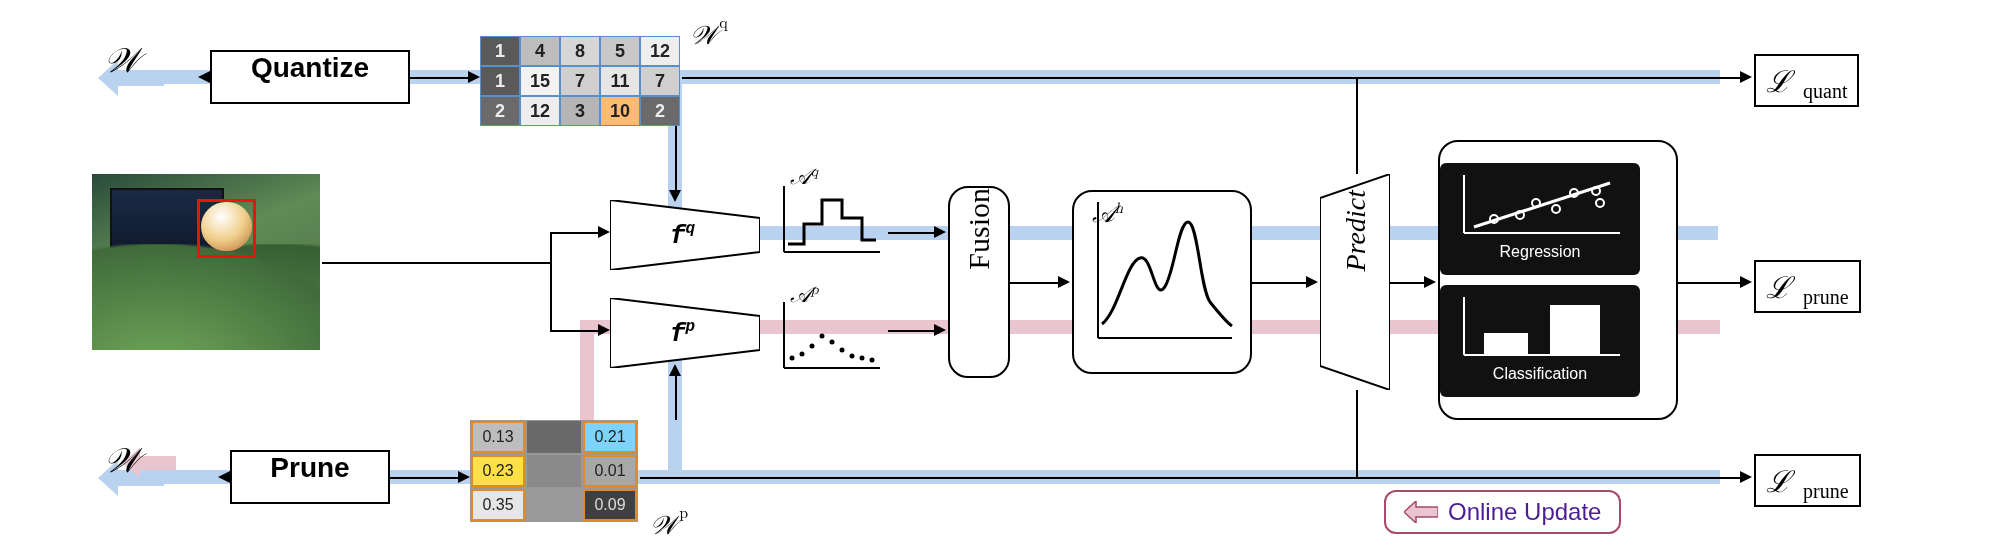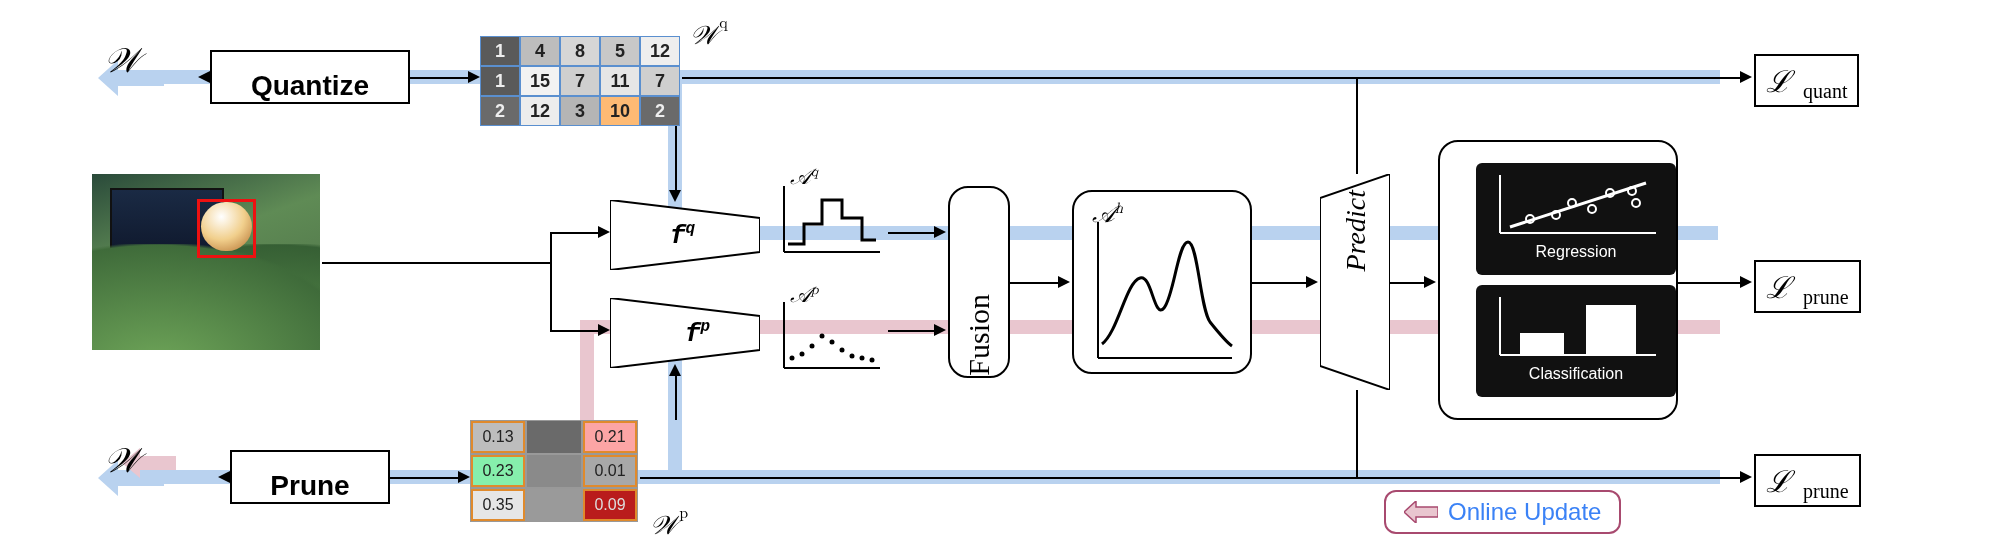--- a/index.html
+++ b/index.html
@@ -1,20 +1,20 @@
 <!DOCTYPE html>
 <html><head>
 <meta charset="utf-8">
 <style>
 * { box-sizing: border-box; margin:0; padding:0; }
 html,body { width:2000px; height:560px; background:#fff; font-family: Georgia, 'Times New Roman', serif; }
 .canvas { position:relative; width:2000px; height:560px; }
 
 
-.box { position:absolute; border:2px solid #000; background:#fff; display:flex; align-items:flex-end; justify-content:center; }
+.box { position:absolute; border:2px solid #000; background:#fff; display:flex; align-items:flex-start; justify-content:center; }
 .label { position:absolute; font-style:italic; font-family: 'Latin Modern Math', Georgia, serif; }
 .mathcal { font-style:italic; font-family:'Brush Script MT','Lucida Handwriting',cursive; }
 .serif { font-family: Georgia, serif; }
 .rounded { border-radius:20px; }
 
 
 .opbox { font-family: Helvetica, Arial, sans-serif; font-weight:700; font-size:28px; }
 
 
 .matrix { position:absolute; display:grid; }
@@ -134,27 +134,27 @@
   <div class="cell" style="background:#fdba74">10</div>
   <div class="cell" style="background:#6a6a6a;color:#eee">2</div>
 </div>
 <div class="label" style="left:690px; top:20px; font-size:26px;">
   <span class="mathcal">𝒲</span><sup style="font-size:16px; font-style:normal; position:relative; top:-6px; left:2px;">q</sup>
 </div>
 
 <div class="matrix" style="left:470px; top:420px; grid-template-columns:repeat(3,56px); grid-template-rows:repeat(3,34px);">
   <div class="prunecell pruneborder" style="background:#bdbdbd">0.13</div>
   <div class="prunecell" style="background:#6a6a6a"></div>
-  <div class="prunecell pruneborder" style="background:#fca5a5">0.21</div>
-  <div class="prunecell pruneborder" style="background:#86efac">0.23</div>
+  <div class="prunecell pruneborder" style="background:#7dd3fc">0.21</div>
+  <div class="prunecell pruneborder" style="background:#fde047">0.23</div>
   <div class="prunecell" style="background:#8a8a8a"></div>
   <div class="prunecell pruneborder" style="background:#a8a8a8">0.01</div>
   <div class="prunecell pruneborder" style="background:#e6e6e6">0.35</div>
   <div class="prunecell" style="background:#9a9a9a"></div>
-  <div class="prunecell pruneborder" style="background:#b91c1c;color:#ddd">0.09</div>
+  <div class="prunecell pruneborder" style="background:#404040;color:#ddd">0.09</div>
 </div>
 <div class="label" style="left:650px; top:510px; font-size:26px;">
   <span class="mathcal">𝒲</span><sup style="font-size:16px; font-style:normal; position:relative; top:-6px; left:2px;">p</sup>
 </div>
 
 <div class="photo" style="left:90px; top:172px; width:232px; height:180px;">
   <div class="outer">
     <div class="screen"></div>
     <div class="leaves"></div>
     <div class="obj"></div>
@@ -176,21 +176,21 @@
 </div>
 <div class="label" style="left:670px; top:220px; font-size:26px; font-family:'Courier New',monospace; font-weight:700;">
   <span>f</span><sup style="font-size:16px; font-style:italic;">q</sup>
 </div>
 
 <div class="trap" style="left:610px; top:298px;">
 <svg width="150" height="70">
         <polygon points="0,0 150,18 150,52 0,70" fill="#fff" stroke="#000" stroke-width="2"></polygon>
       </svg>
 </div>
-<div class="label" style="left:670px; top:318px; font-size:26px; font-family:'Courier New',monospace; font-weight:700;margin-left:15px;">
+<div class="label" style="left:670px; top:318px; font-size:26px; font-family:'Courier New',monospace; font-weight:700;">
   <span>f</span><sup style="font-size:16px; font-style:italic;">p</sup>
 </div>
 
 <div class="arrowv" style="left:675px; top:126px; height:66px;"></div>
 <div class="aheadD" style="left:669px; top:190px;"></div>
 
 <div class="arrowv" style="left:675px; top:374px; height:46px;"></div>
 <div class="aheadU" style="left:669px; top:364px;"></div>
 
 <div class="actplot" style="left:776px; top:180px;">
@@ -300,20 +300,20 @@
 </div>
 <div class="lossbox" style="left:1754px; top:260px;">
   <span class="mathcal" style="font-size:30px;">ℒ</span>
       <span class="sub serif">prune</span>
 </div>
 <div class="lossbox" style="left:1754px; top:454px;">
   <span class="mathcal" style="font-size:30px;">ℒ</span>
       <span class="sub serif">prune</span>
 </div>
 
-<div class="legend" style="left:1384px; top:490px; border-color:#a84a6f; color:#3b82f6;">
+<div class="legend" style="left:1384px; top:490px; border-color:#a84a6f; color:#4c1d95;">
   <svg class="lgarrow" viewBox="0 0 34 22">
         <polygon points="34,6 12,6 12,0 0,11 12,22 12,16 34,16" fill="#e9c6cf" stroke="#a84a6f" stroke-width="1.5"></polygon>
       </svg>
   <span>Online Update</span>
 </div>
 
 </div>
 
 </body></html>

